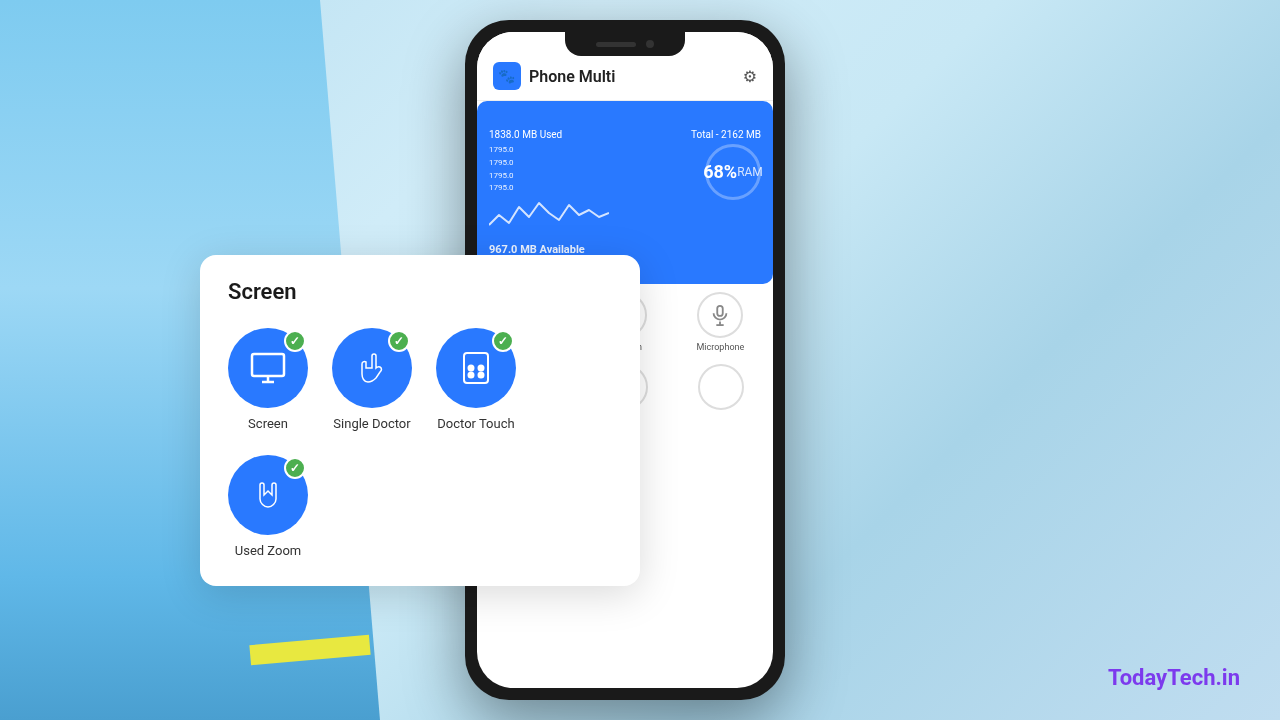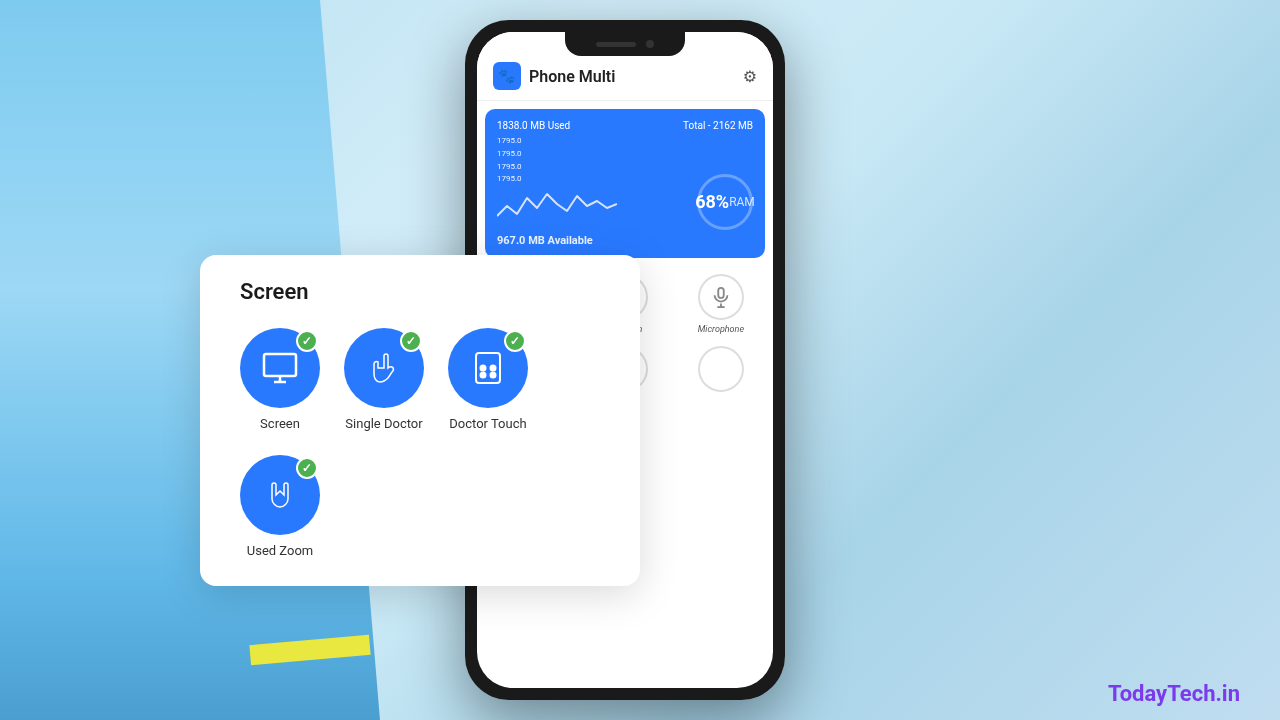--- a/index.html
+++ b/index.html
@@ -126,36 +126,35 @@
     }
 
     .gear-icon {
       font-size: 16px;
       color: #555;
     }
 
     
     .ram-card {
       background: #2979ff;
-      margin: 8px;
       border-radius: 10px;
-      padding: 11px 12px;
+      padding: 28px 12px;
       color: white;
     }
 
     .ram-header {
       display: flex;
       justify-content: space-between;
       font-size: 10px;
       margin-bottom: 4px;
     }
 
     .ram-content {
       display: flex;
-      align-items: flex-end;
+      align-items: flex-start;
       justify-content: space-between;
     }
 
     .ram-chart {
       flex: 1;
     }
 
     .ram-labels {
       font-size: 8px;
       opacity: 0.9;
@@ -221,40 +220,39 @@
 
     .bottom-icon-circle.active {
       background: #2979ff;
       border-color: #2979ff;
       color: white;
     }
 
     .bottom-icon-label {
       font-size: 9px;
       color: #555;
-      font-style: italic;
     }
 
     .bottom-row2 {
       display: flex;
       justify-content: space-around;
       padding: 4px 4px 0;
       background: white;
     }
 
     
     .screen-popup {
       position: absolute;
       left: 200px;
       top: 255px;
       width: 440px;
       background: white;
       border-radius: 16px;
       box-shadow: 0 8px 40px rgba(0,0,0,0.15);
-      padding: 24px 40px 28px;
+      padding: 24px 28px 28px;
       z-index: 5;
     }
 
     .screen-popup-title {
       font-size: 22px;
       font-weight: 600;
       color: #1a1a1a;
       margin-bottom: 24px;
     }
 
@@ -311,21 +309,21 @@
     .icon-label {
       font-size: 13px;
       color: #333;
       text-align: center;
     }
 
     
     .watermark {
       position: absolute;
       right: 40px;
-      bottom: 14px;
+      bottom: 30px;
       font-size: 22px;
       font-weight: 700;
       color: #7c3aed;
       z-index: 10;
     }
 
     
     .wave-svg {
       width: 120px;
       height: 40px;

